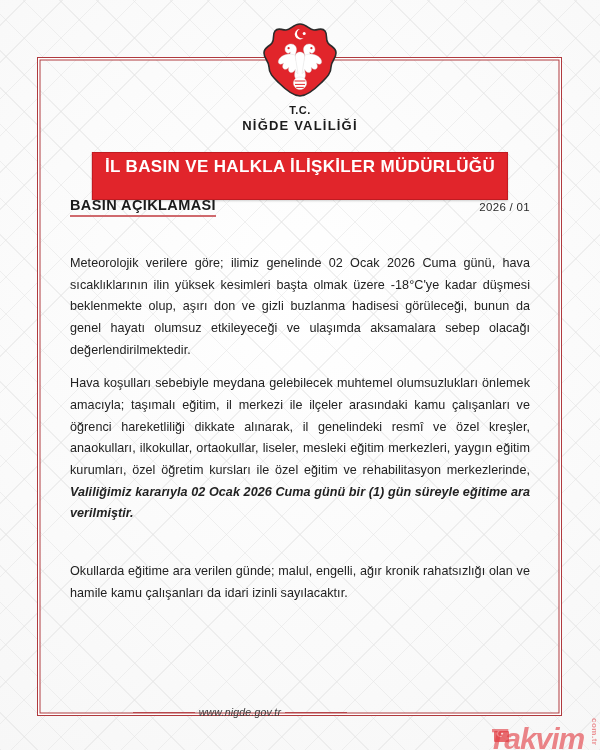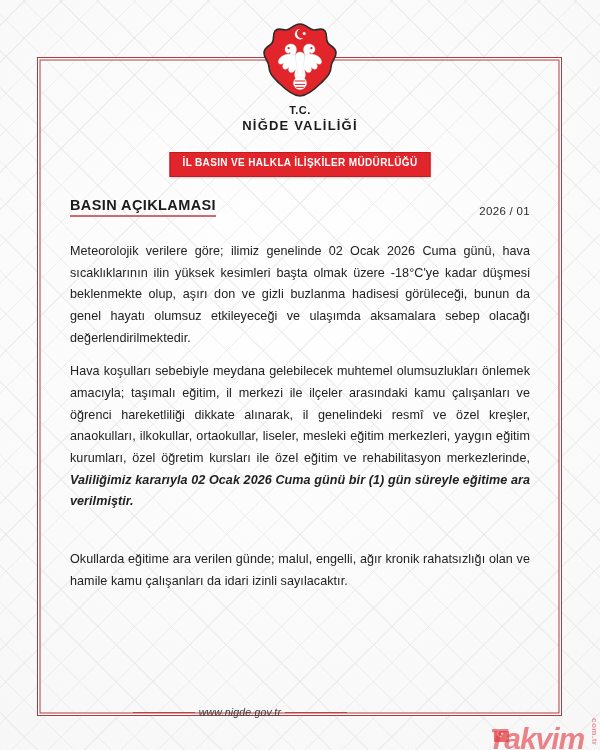--- a/index.html
+++ b/index.html
@@ -66,38 +66,38 @@
 
   
   #banner {
     position: absolute;
     left: 50%;
     transform: translateX(-50%);
     top: 152px;
     background: #e1252b;
     border: 1px solid #c01b21;
     color: #ffffff;
-    font-size: 10px;
+    font-size: 17px;
     font-weight: bold;
     letter-spacing: .35px;
-    padding: 4px 12px 8px;
+    padding: 4px 12px 22px;
     white-space: nowrap;
     box-shadow: 0 1px 2px rgba(0,0,0,.18);
   }
 
   
   #content {
     position: absolute;
     left: 70px;
     top: 197px;
     width: 460px;
   }
   #title-row {
     display: flex;
-    align-items: flex-end;
+    align-items: center;
     justify-content: space-between;
   }
   #doc-title {
     font-size: 14.5px;
     font-weight: bold;
     color: #1b1b1b;
     letter-spacing: .4px;
     border-bottom: 2px solid #d06a6e;
     padding-bottom: 2px;
   }
@@ -109,21 +109,21 @@
 
   p.para {
     margin: 0;
     font-size: 12.6px;
     line-height: 1.72;
     color: #222222;
     text-align: justify;
     text-justify: inter-word;
     letter-spacing: .05px;
   }
-  #para1 { margin-top: 24px; }
+  #para1 { margin-top: 36px; }
   #para2 { margin-top: 12px; }
   #para3 { margin-top: 36px; }
   #para4 { margin-top: 20px; }
 
   .emph {
     font-weight: bold;
     font-style: italic;
   }
 
   

